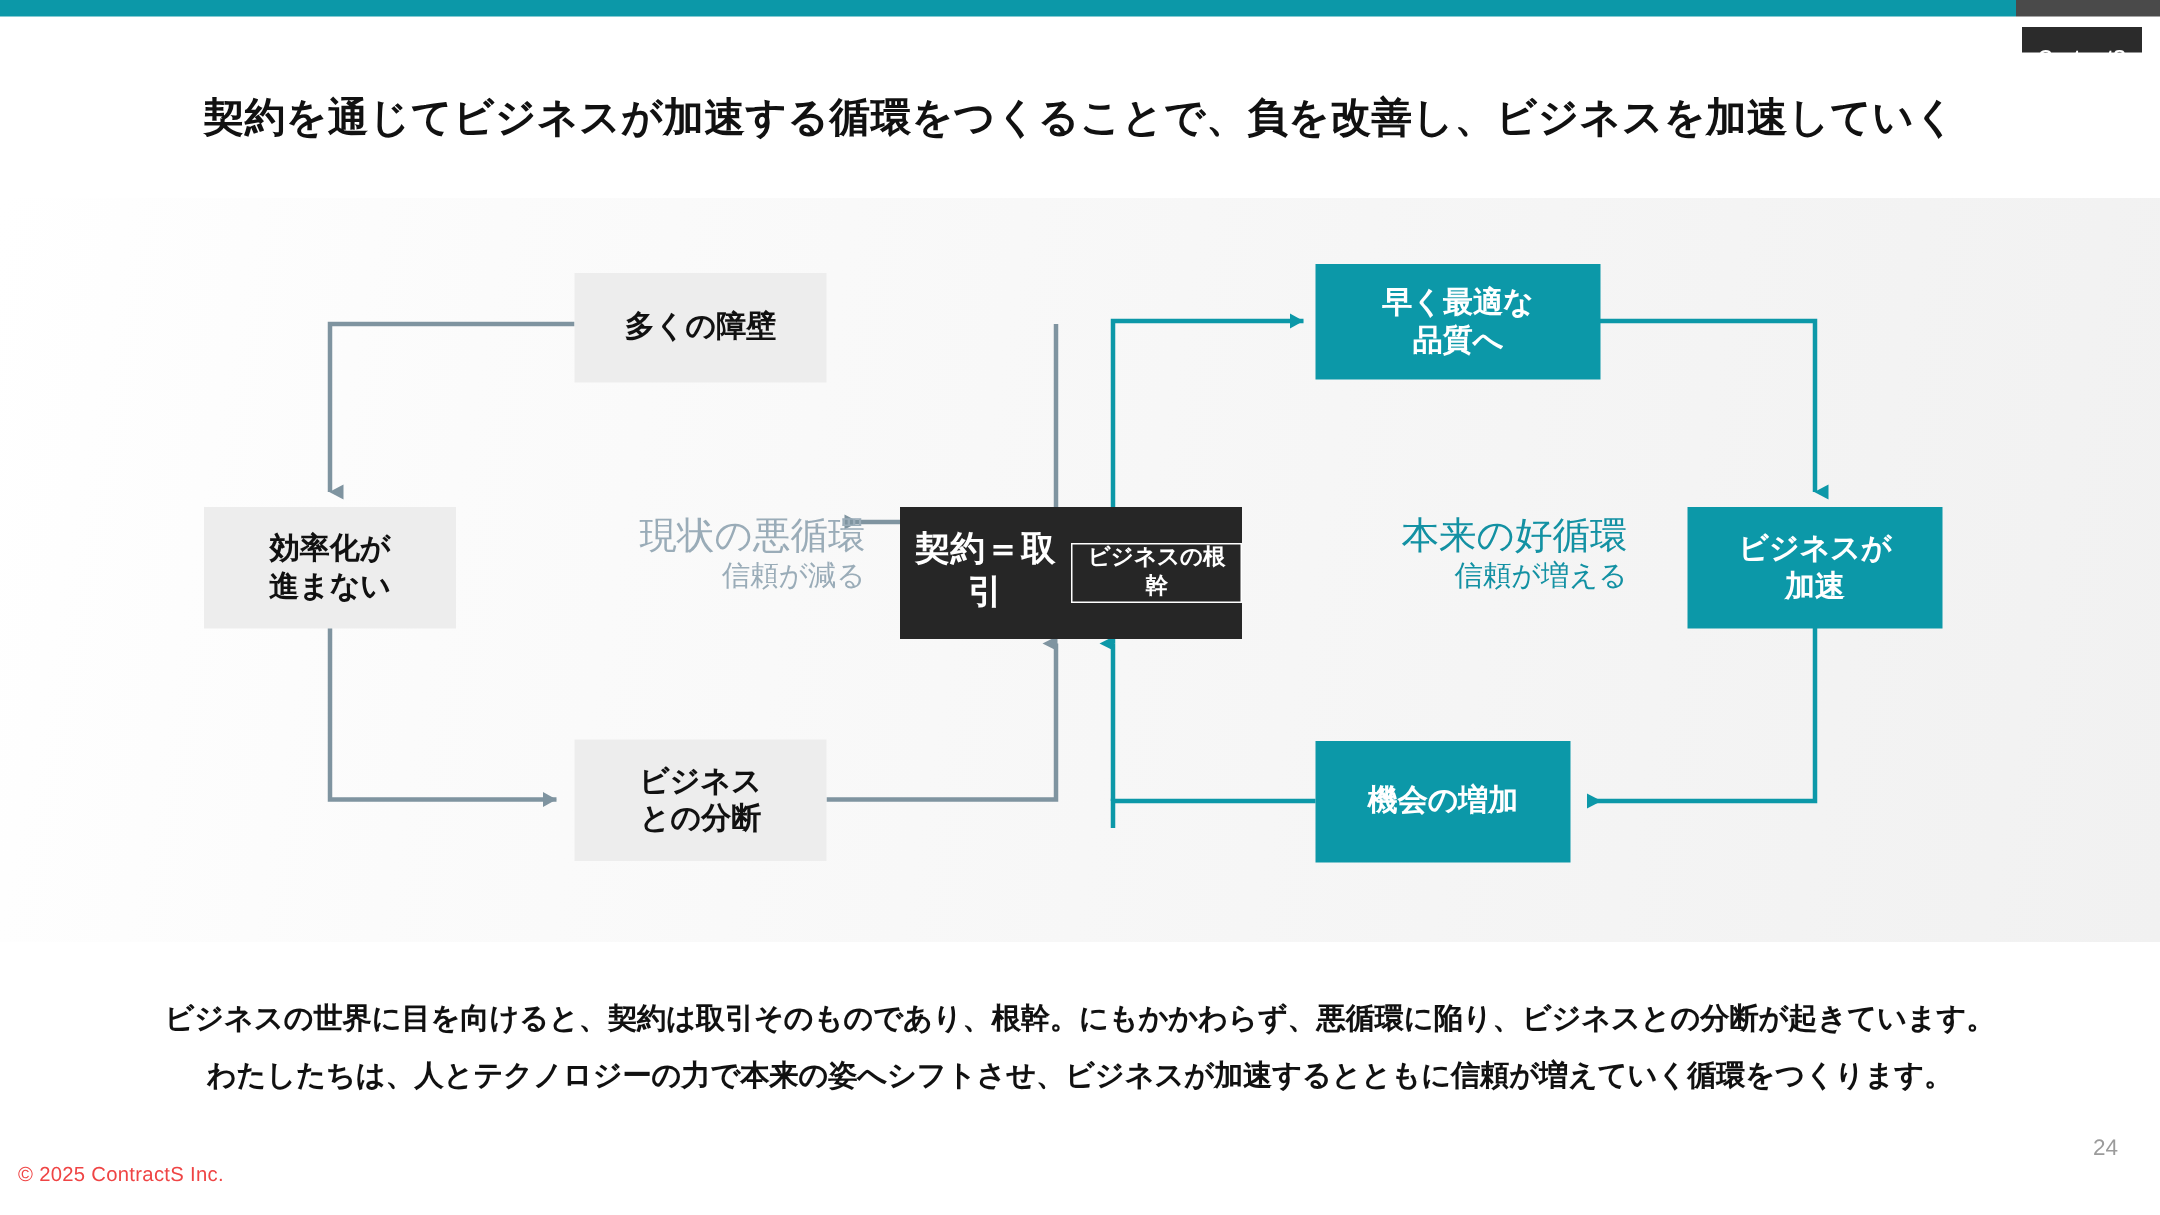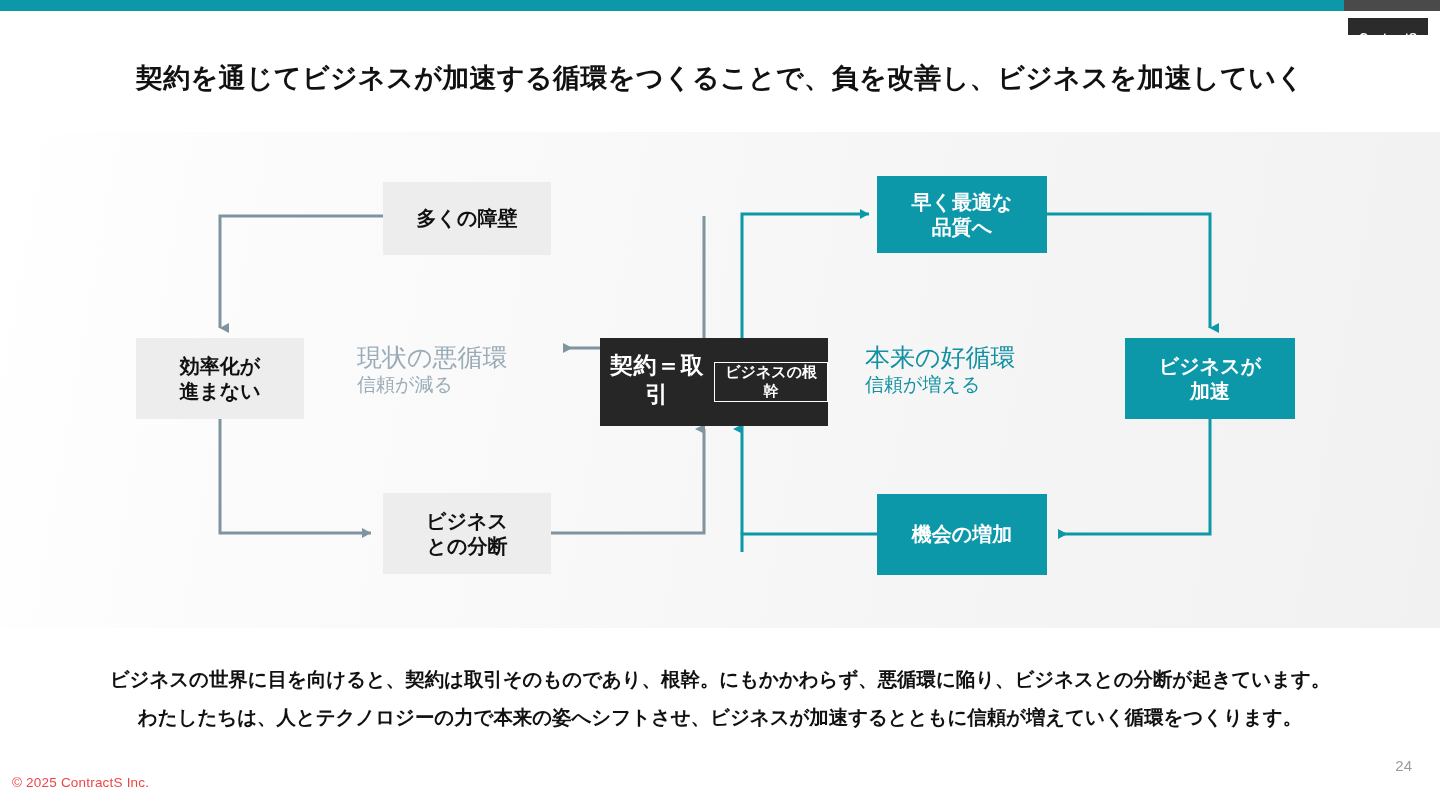--- a/index.html
+++ b/index.html
@@ -111,21 +111,21 @@
     font-size: 15px;
     font-weight: bold;
     border: 1.5px solid #ffffff;
     padding: 0px 4px 1px 4px;
     line-height: 1.25;
   }
 
   
   .cycle-caption {
     position: absolute;
-    text-align: left;
+    text-align: right;
     z-index: 4;
   }
   .cycle-caption .caption-main {
     font-size: 25px;
     line-height: 1.25;
   }
   .cycle-caption .caption-sub {
     font-size: 19px;
     line-height: 1.3;
   }
@@ -249,21 +249,21 @@
   <div class="cycle-caption" id="cycle-caption-bad" style="left:357px; top:210px; width:220px;">
     <div class="caption-main">現状の悪循環</div>
     <div class="caption-sub">信頼が減る</div>
   </div>
 
   <div class="node node-center" style="left:600px; top:206px; width:228px; height:88px;">
     <div class="center-main">契約＝取引</div>
     <div class="center-sub">ビジネスの根幹</div>
   </div>
 
-  <div class="node node-teal" style="left:877px; top:44px; width:170px; height:77px;">
+  <div class="node node-teal" style="left:877px; top:44px; width:190px; height:77px;">
     <span style="white-space:pre-line;">早く最適な
 品質へ</span>
   </div>
 
   <div class="node node-teal" style="left:1125px; top:206px; width:170px; height:81px;">
     <span style="white-space:pre-line;">ビジネスが
 加速</span>
   </div>
 
   <div class="node node-teal" style="left:877px; top:362px; width:170px; height:81px;">

